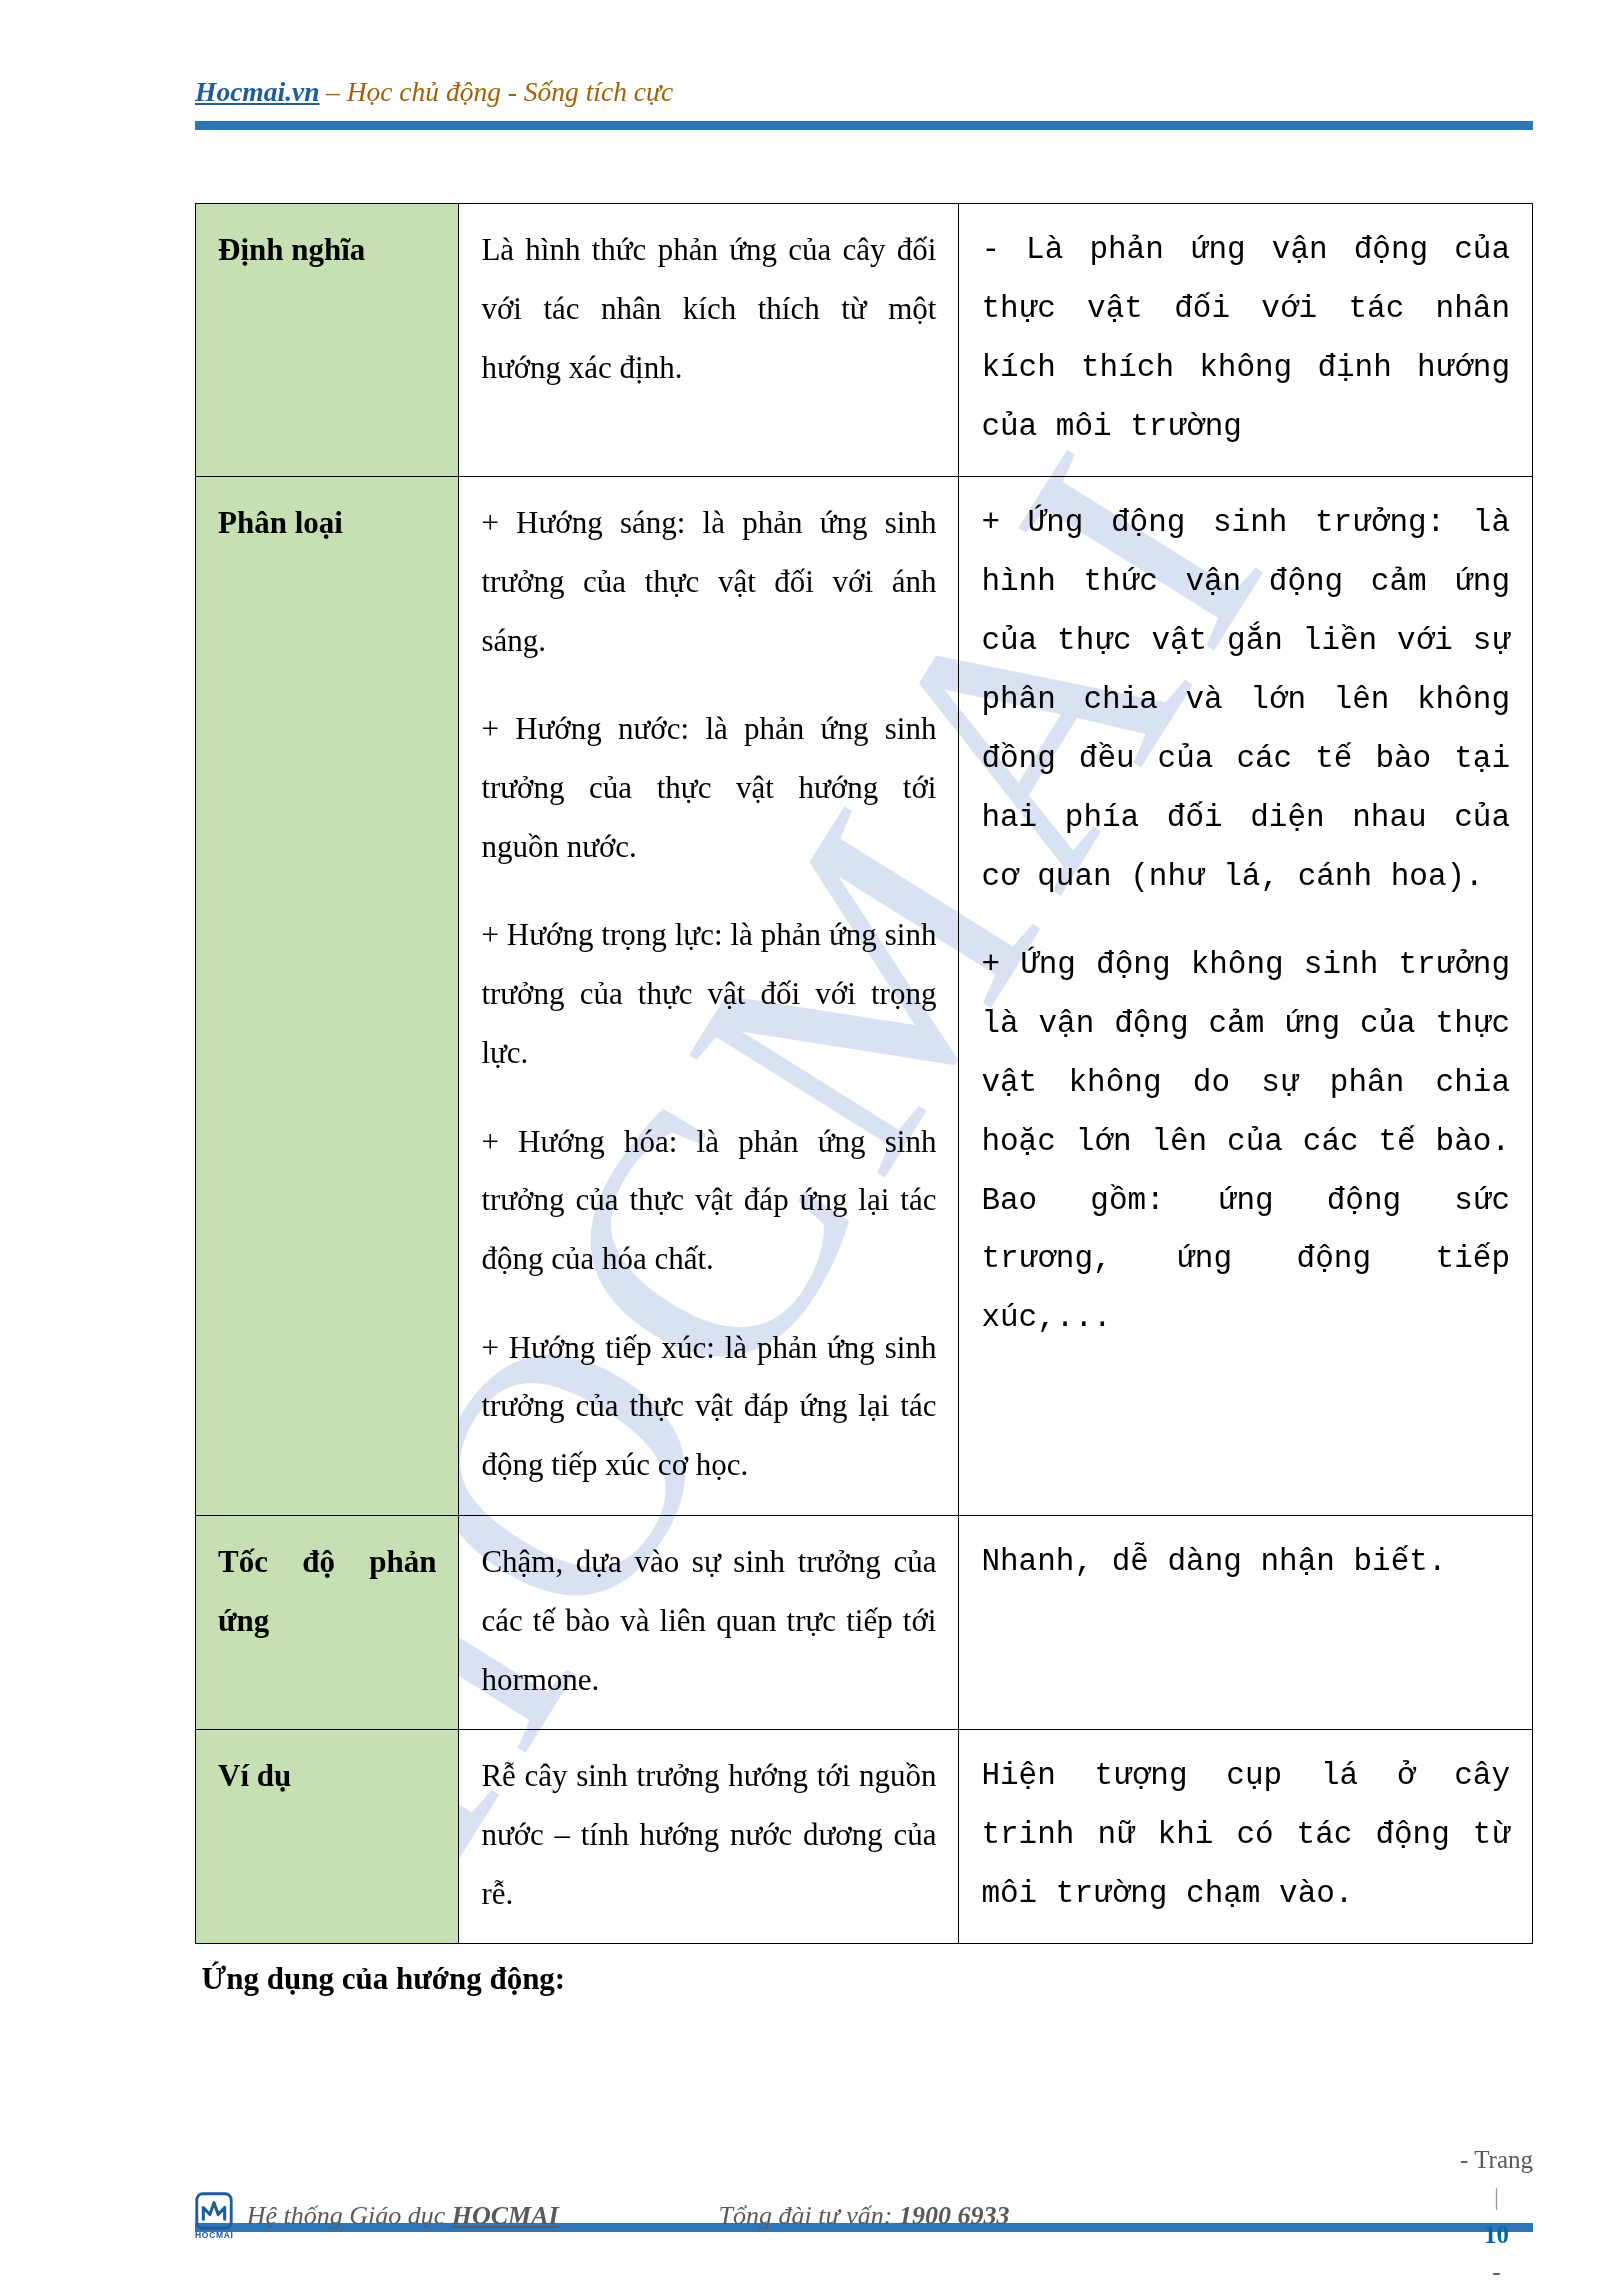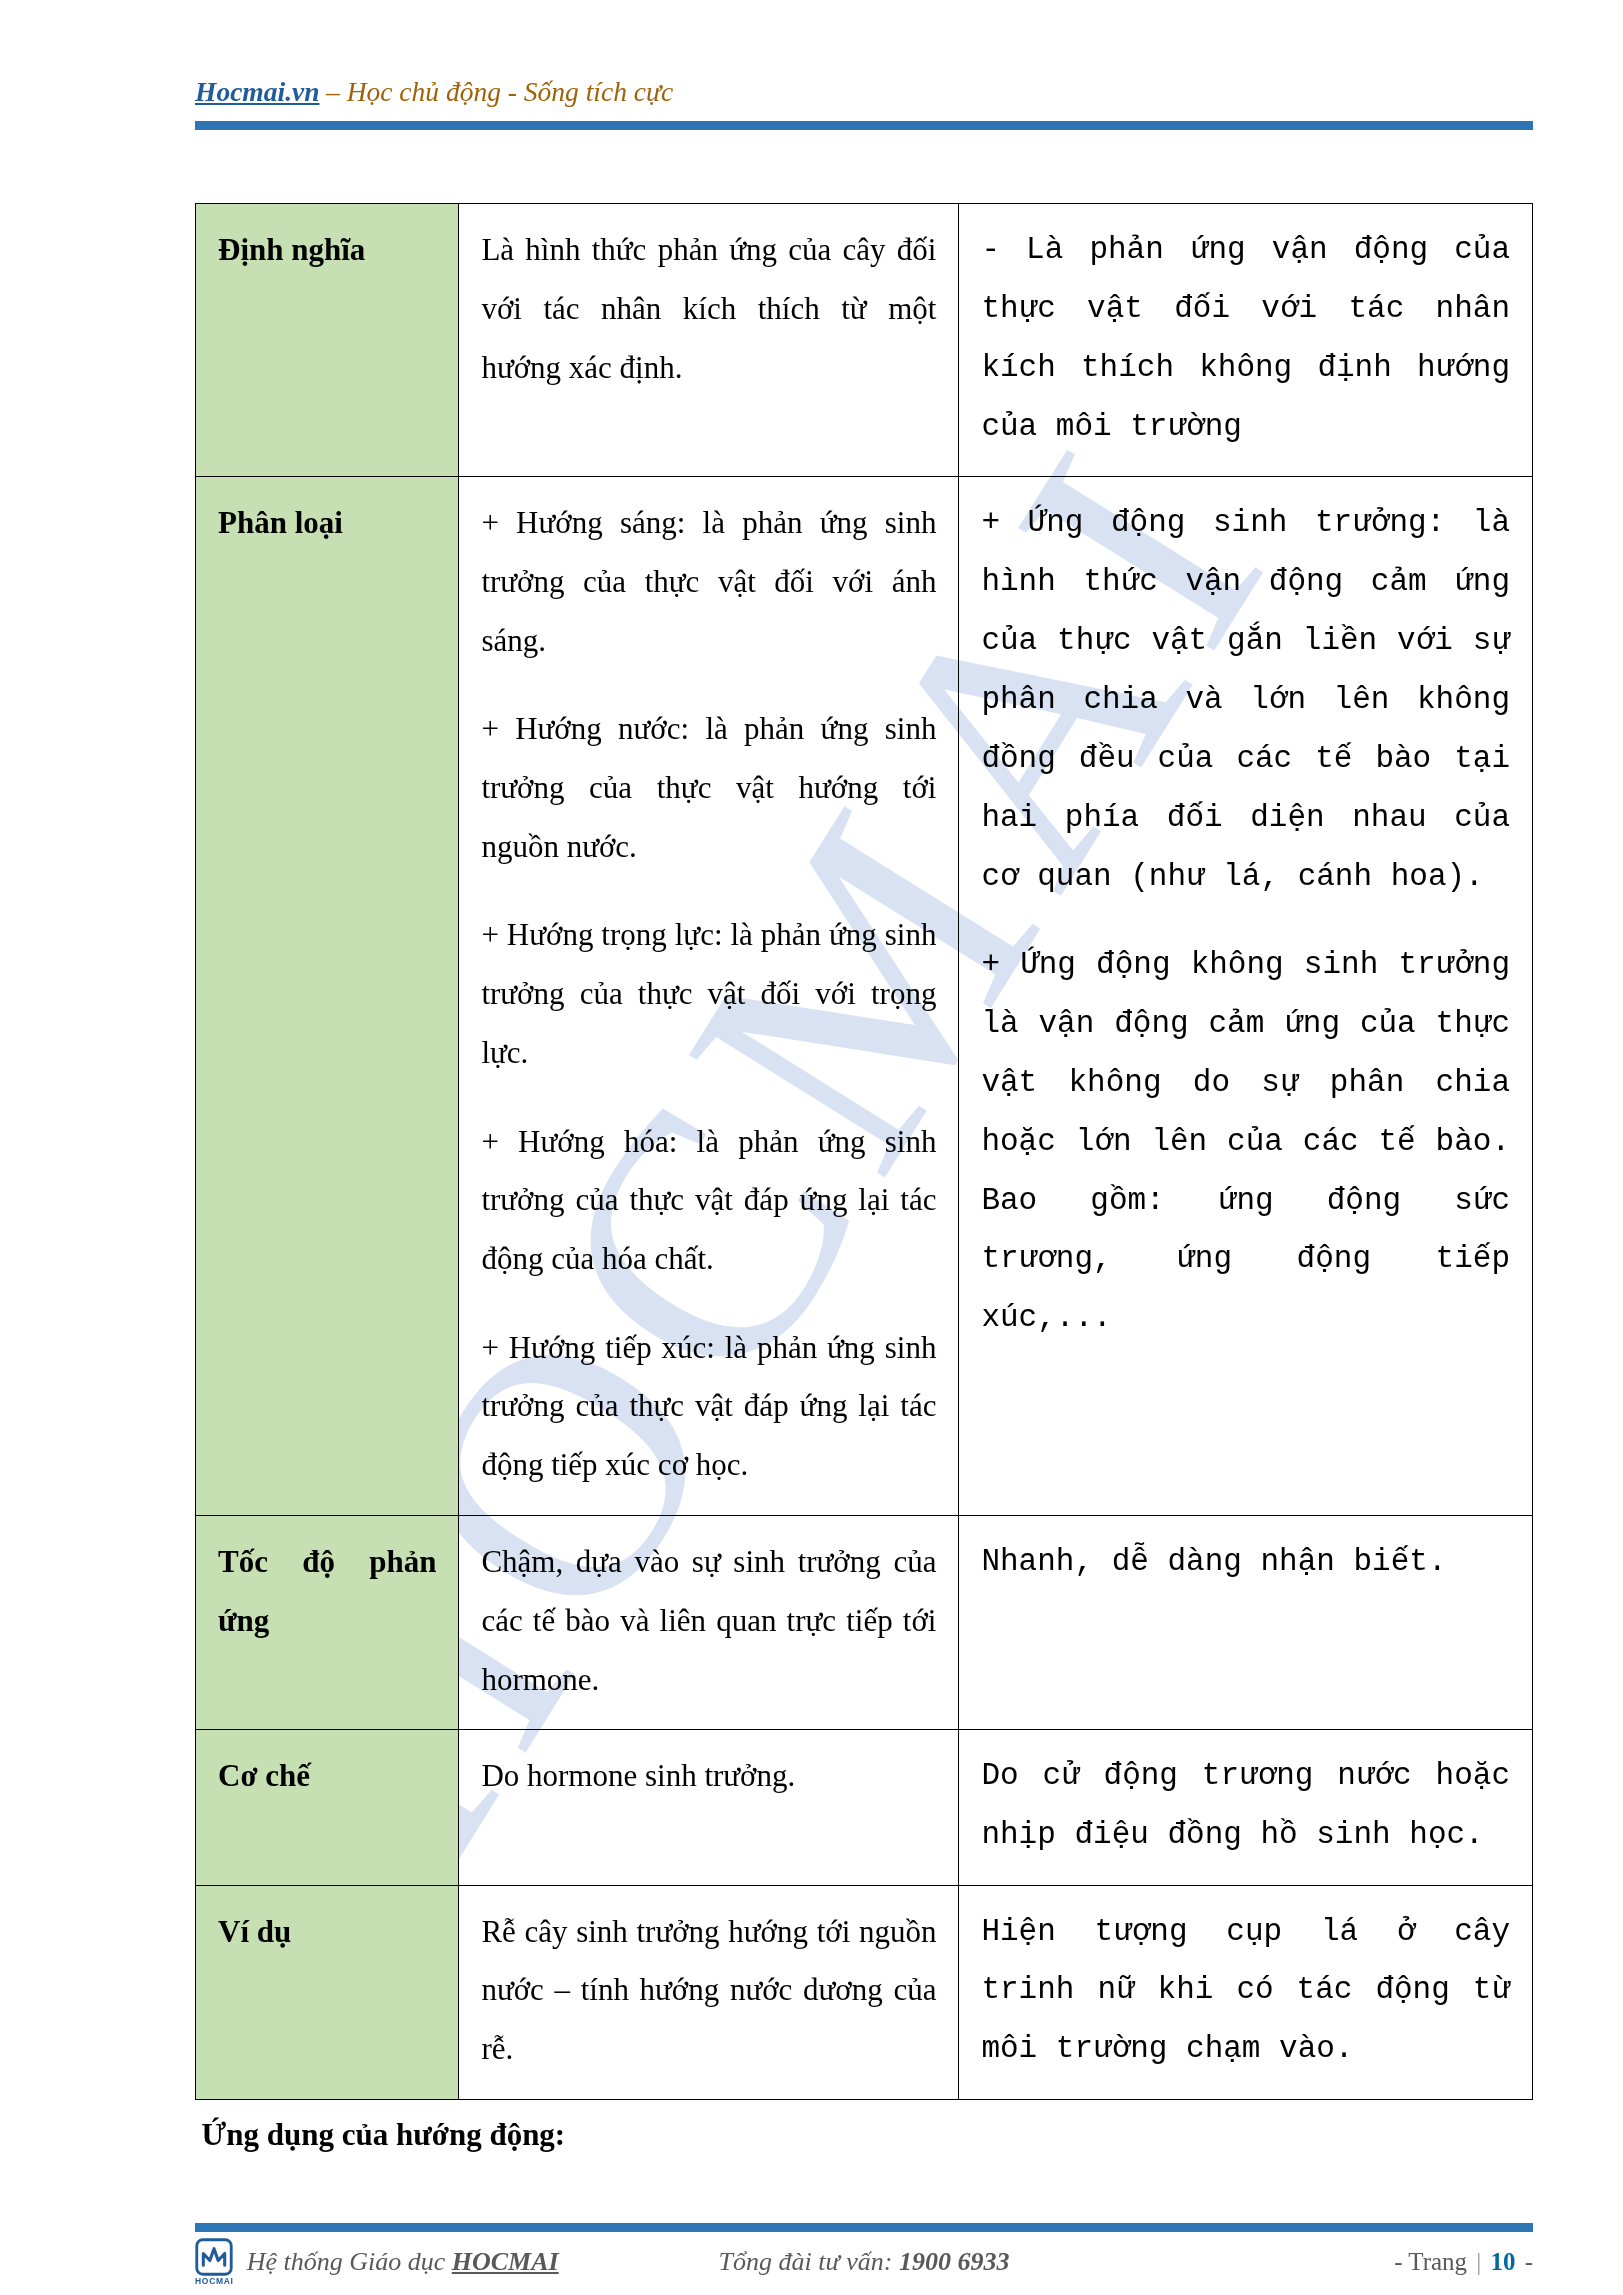--- a/index.html
+++ b/index.html
@@ -136,20 +136,21 @@
   }
   .footer-center b, .footer-center .hotline-number { font-weight: bold; }
   .footer-right {
     justify-self: end;
     font-style: normal;
     font-size: 25px;
     color: var(--footer-gray, #595959);
     display: flex;
     align-items: center;
     gap: 9.2px;
+    flex-direction: column;
   }
   .page-separator { color: #9a9a9a; }
   .page-number { font-weight: bold; color: #0369a1; }
 </style>
 </head>
 <body>
 
 <div class="page">
 
   <div class="watermark">HOCMAI</div>
@@ -191,29 +192,20 @@
         <tr>
           <td class="label-cell">Tốc độ phản ứng</td>
           <td class="c2">
             <p>Chậm, dựa vào sự sinh trưởng của các tế bào và liên quan trực tiếp tới hormone.</p>
           </td>
           <td class="c3">
             <p>Nhanh, dễ dàng nhận biết.</p>
           </td>
         </tr>
 
-        <tr>
-          <td class="label-cell">Cơ chế</td>
-          <td class="c2">
-            <p>Do hormone sinh trưởng.</p>
-          </td>
-          <td class="c3">
-            <p>Do cử động trương nước hoặc nhịp điệu đồng hồ sinh học.</p>
-          </td>
-        </tr>
 
         <tr>
           <td class="label-cell">Ví dụ</td>
           <td class="c2">
             <p>Rễ cây sinh trưởng hướng tới nguồn nước – tính hướng nước dương của rễ.</p>
           </td>
           <td class="c3">
             <p>Hiện tượng cụp lá ở cây trinh nữ khi có tác động từ môi trường chạm vào.</p>
           </td>
         </tr>

